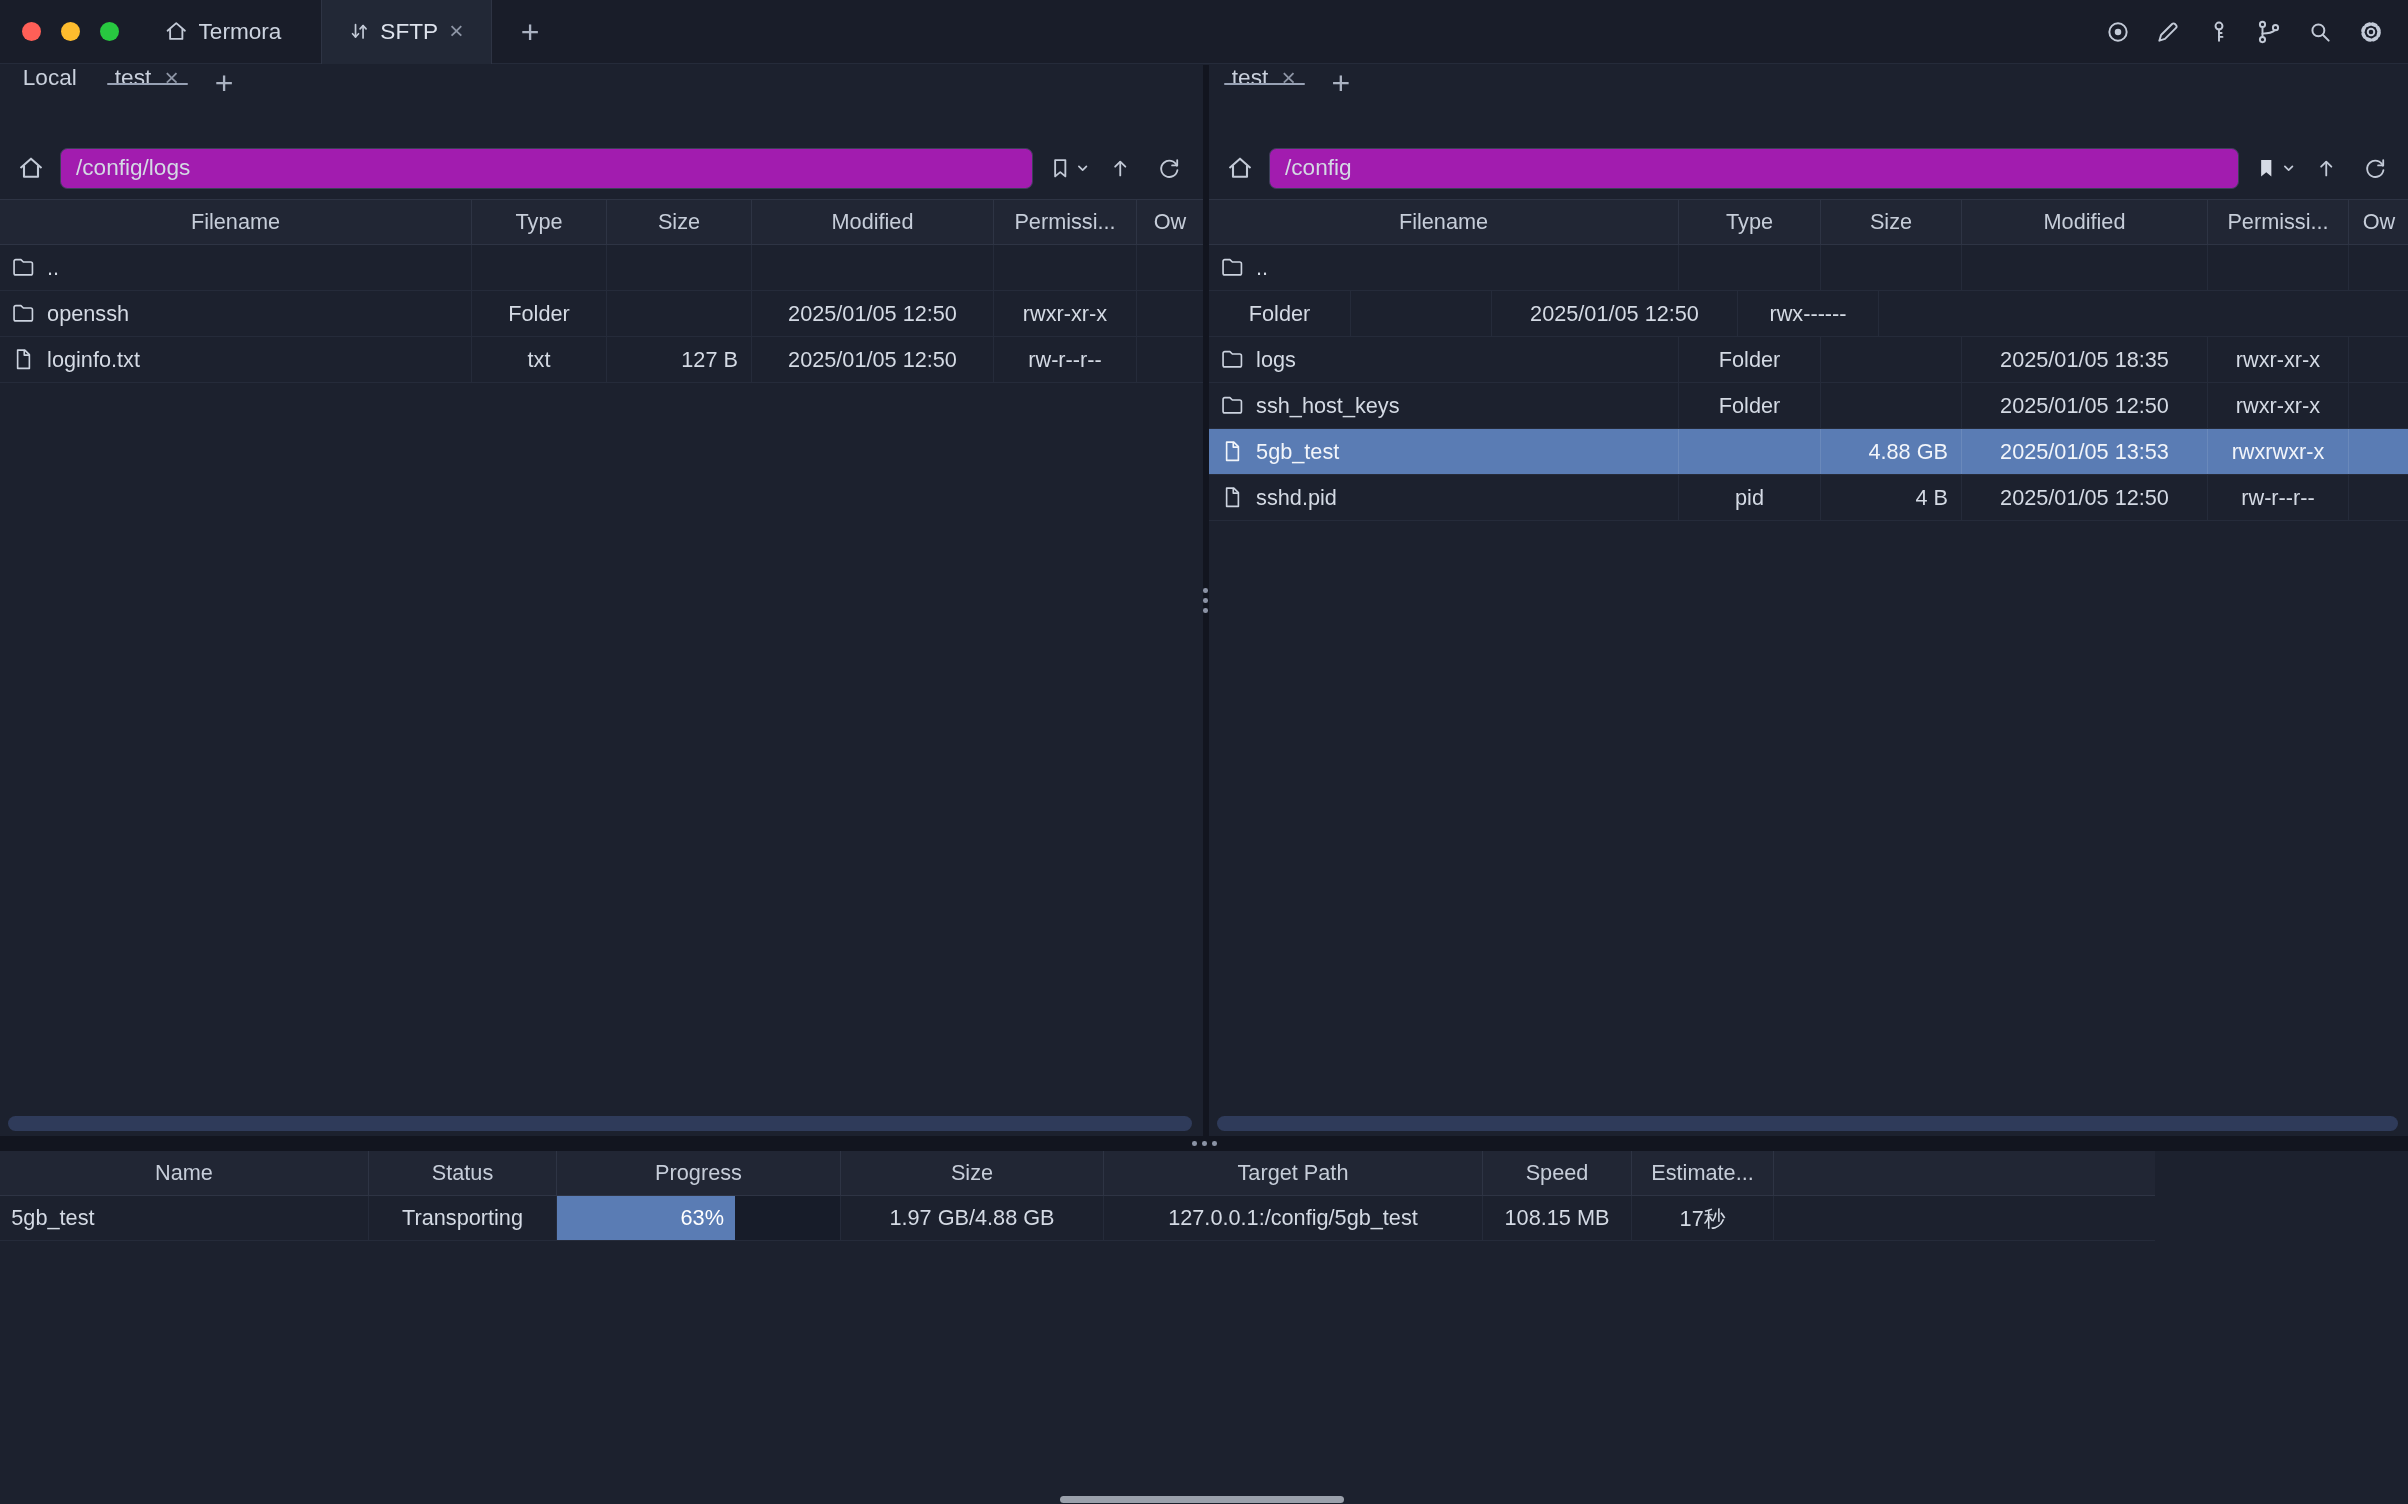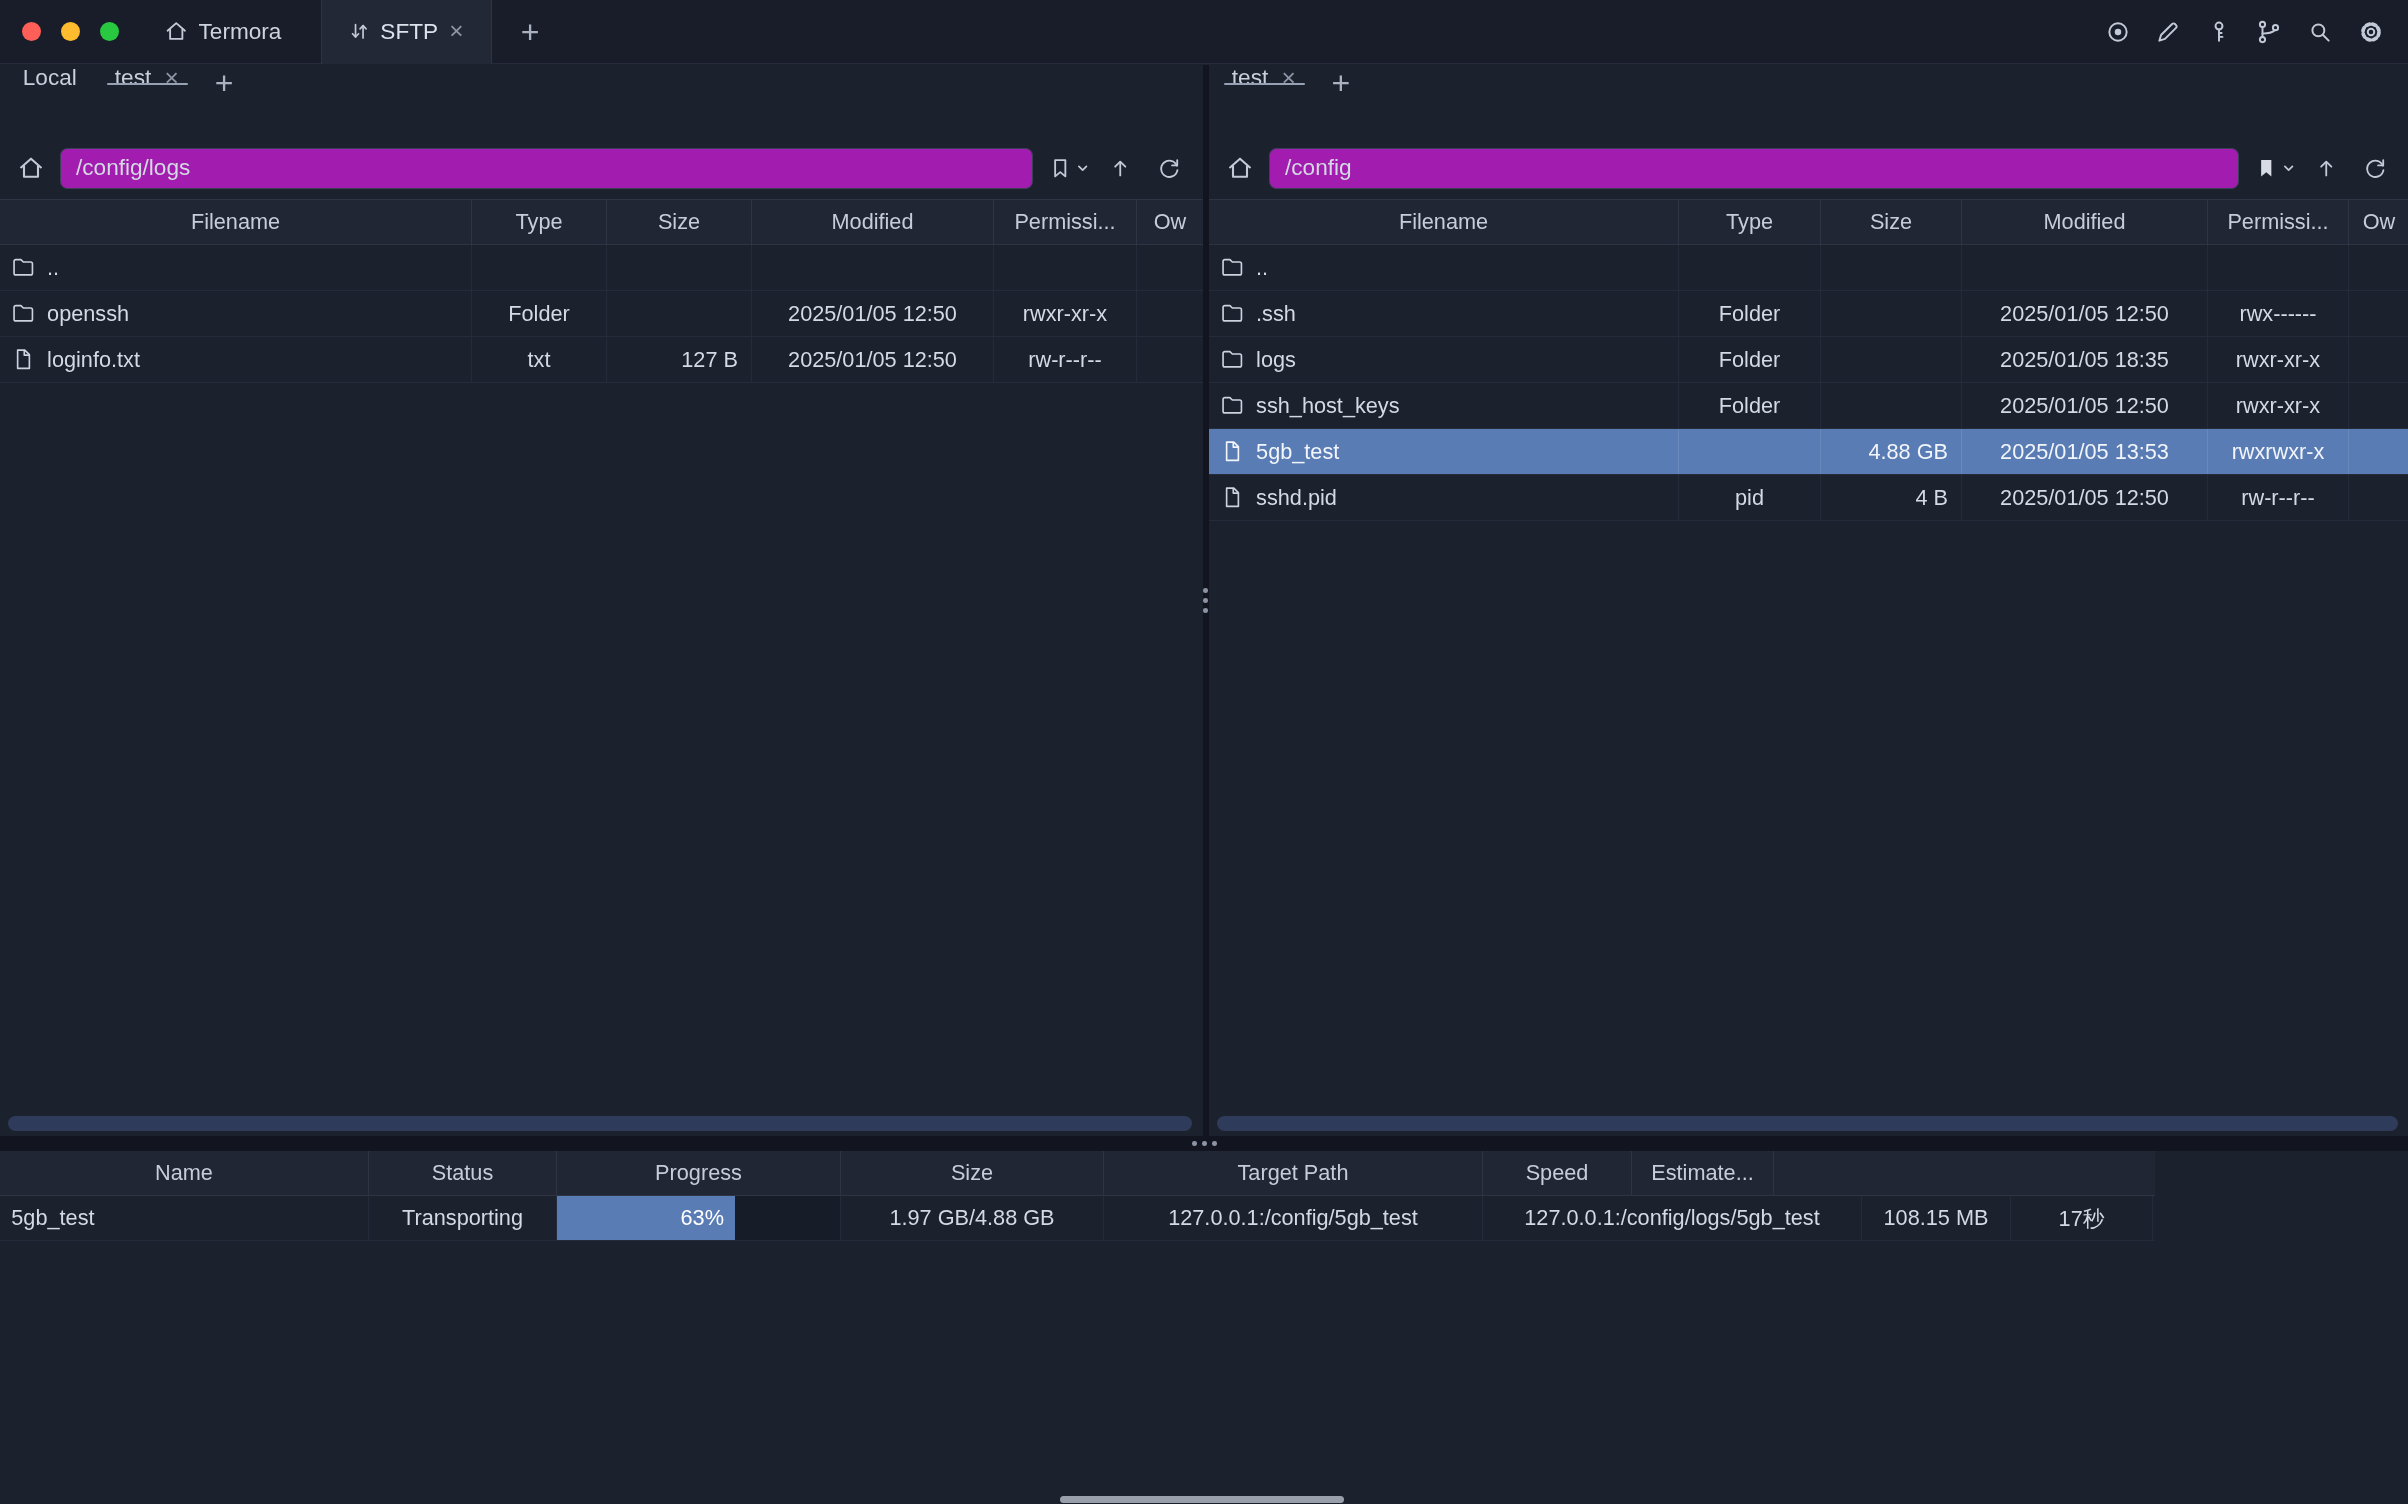--- a/index.html
+++ b/index.html
@@ -322,26 +322,20 @@
         </svg>
       <span>..</span>
     </div>
     <div class="td c1"></div>
     <div class="td size c2"></div>
     <div class="td c3"></div>
     <div class="td c4"></div>
     <div class="td c5"></div>
   </div>
   <div class="tr">
-    <div class="td name c0">
-      <svg class="ic fic" width="24.5" height="24.5" viewBox="0 0 24 24">
-          <path d="M3 6.2A1.7 1.7 0 0 1 4.7 4.5h5l2.4 2.4h7.2A1.7 1.7 0 0 1 21 8.6v9.2a1.7 1.7 0 0 1-1.7 1.7H4.7A1.7 1.7 0 0 1 3 17.8z"></path>
-        </svg>
-      <span>.ssh</span>
-    </div>
     <div class="td c1">Folder</div>
     <div class="td size c2"></div>
     <div class="td c3">2025/01/05 12:50</div>
     <div class="td c4">rwx------</div>
     <div class="td c5"></div>
   </div>
   <div class="tr">
     <div class="td name c0">
       <svg class="ic fic" width="24.5" height="24.5" viewBox="0 0 24 24">
           <path d="M3 6.2A1.7 1.7 0 0 1 4.7 4.5h5l2.4 2.4h7.2A1.7 1.7 0 0 1 21 8.6v9.2a1.7 1.7 0 0 1-1.7 1.7H4.7A1.7 1.7 0 0 1 3 17.8z"></path>
@@ -420,21 +414,20 @@
   <div class="bt brow">
     <div class="td tname b0">5gb_test</div>
     <div class="td b1">Transporting</div>
     <div class="td prog b2">
       <div class="pfill" style="width: 63%;">
         <span>63%</span>
       </div>
     </div>
     <div class="td b3">1.97 GB/4.88 GB</div>
     <div class="td b4">127.0.0.1:/config/5gb_test</div>
-    <div class="td b5">127.0.0.1:/config/logs/5gb_test</div>
     <div class="td b6">108.15 MB</div>
     <div class="td b7">17秒</div>
   </div>
 </div>
 
 <div class="win-hscroll">
   <div class="thumb"></div>
 </div>
 
 

